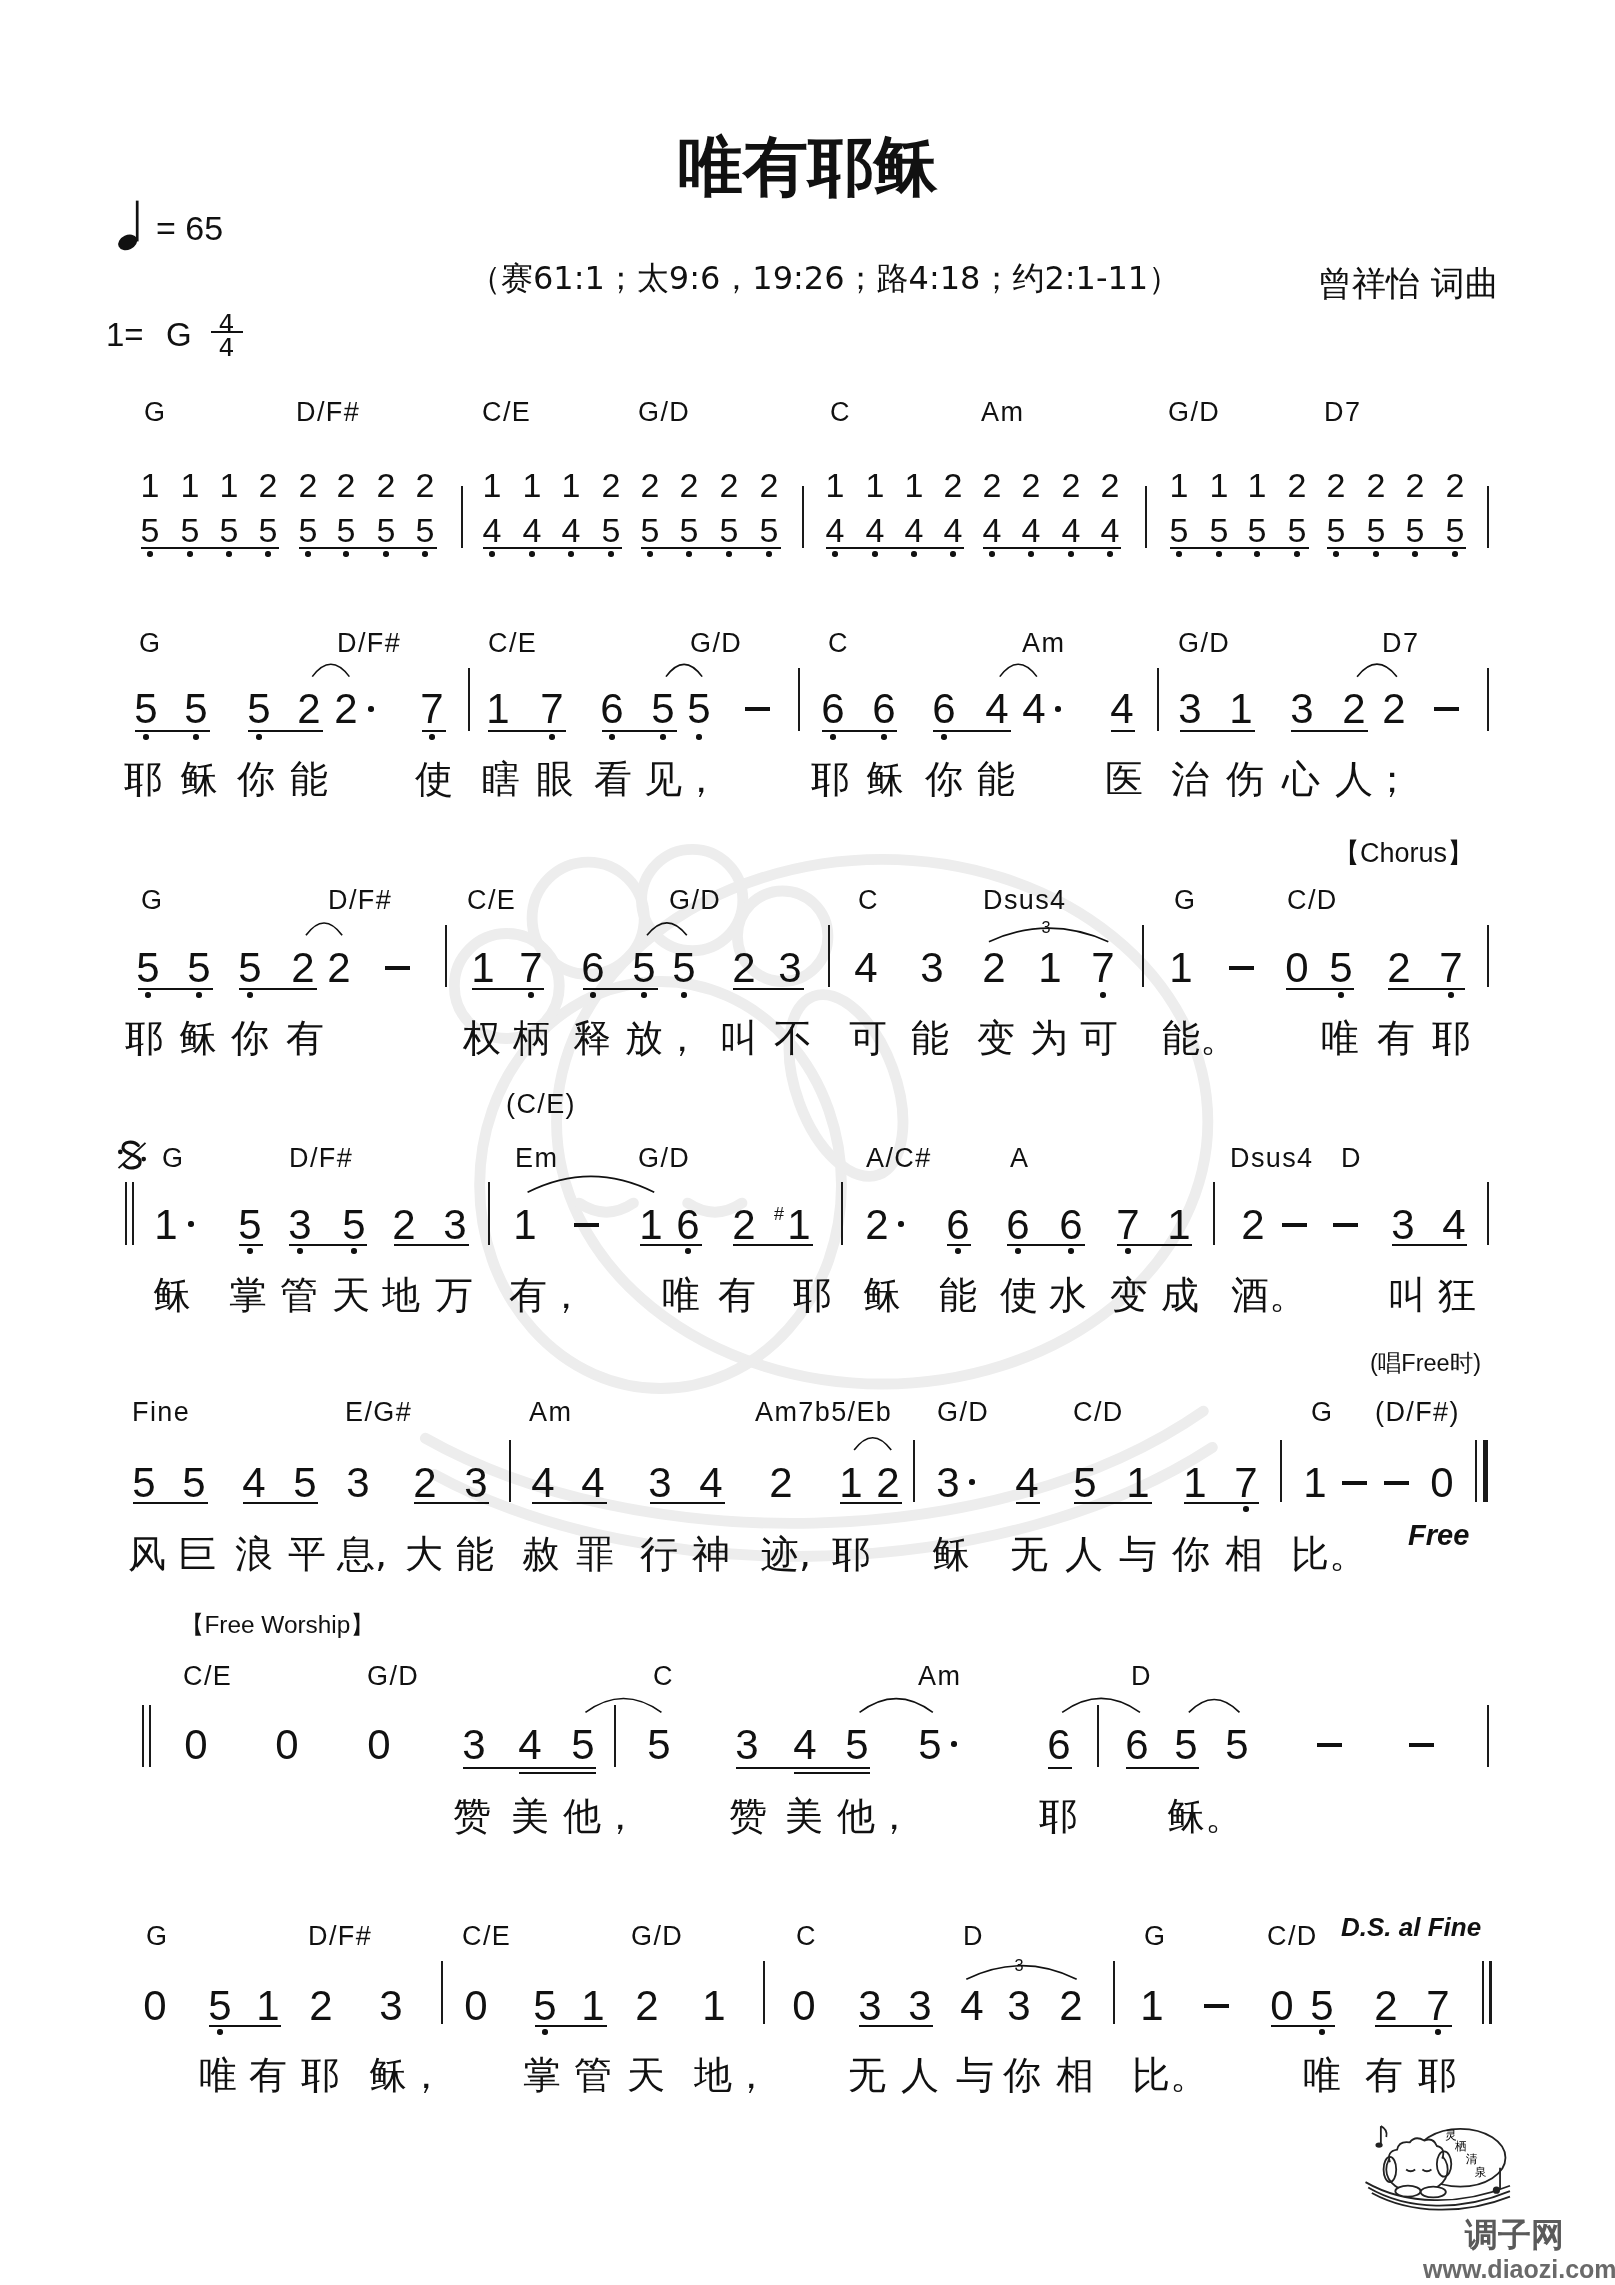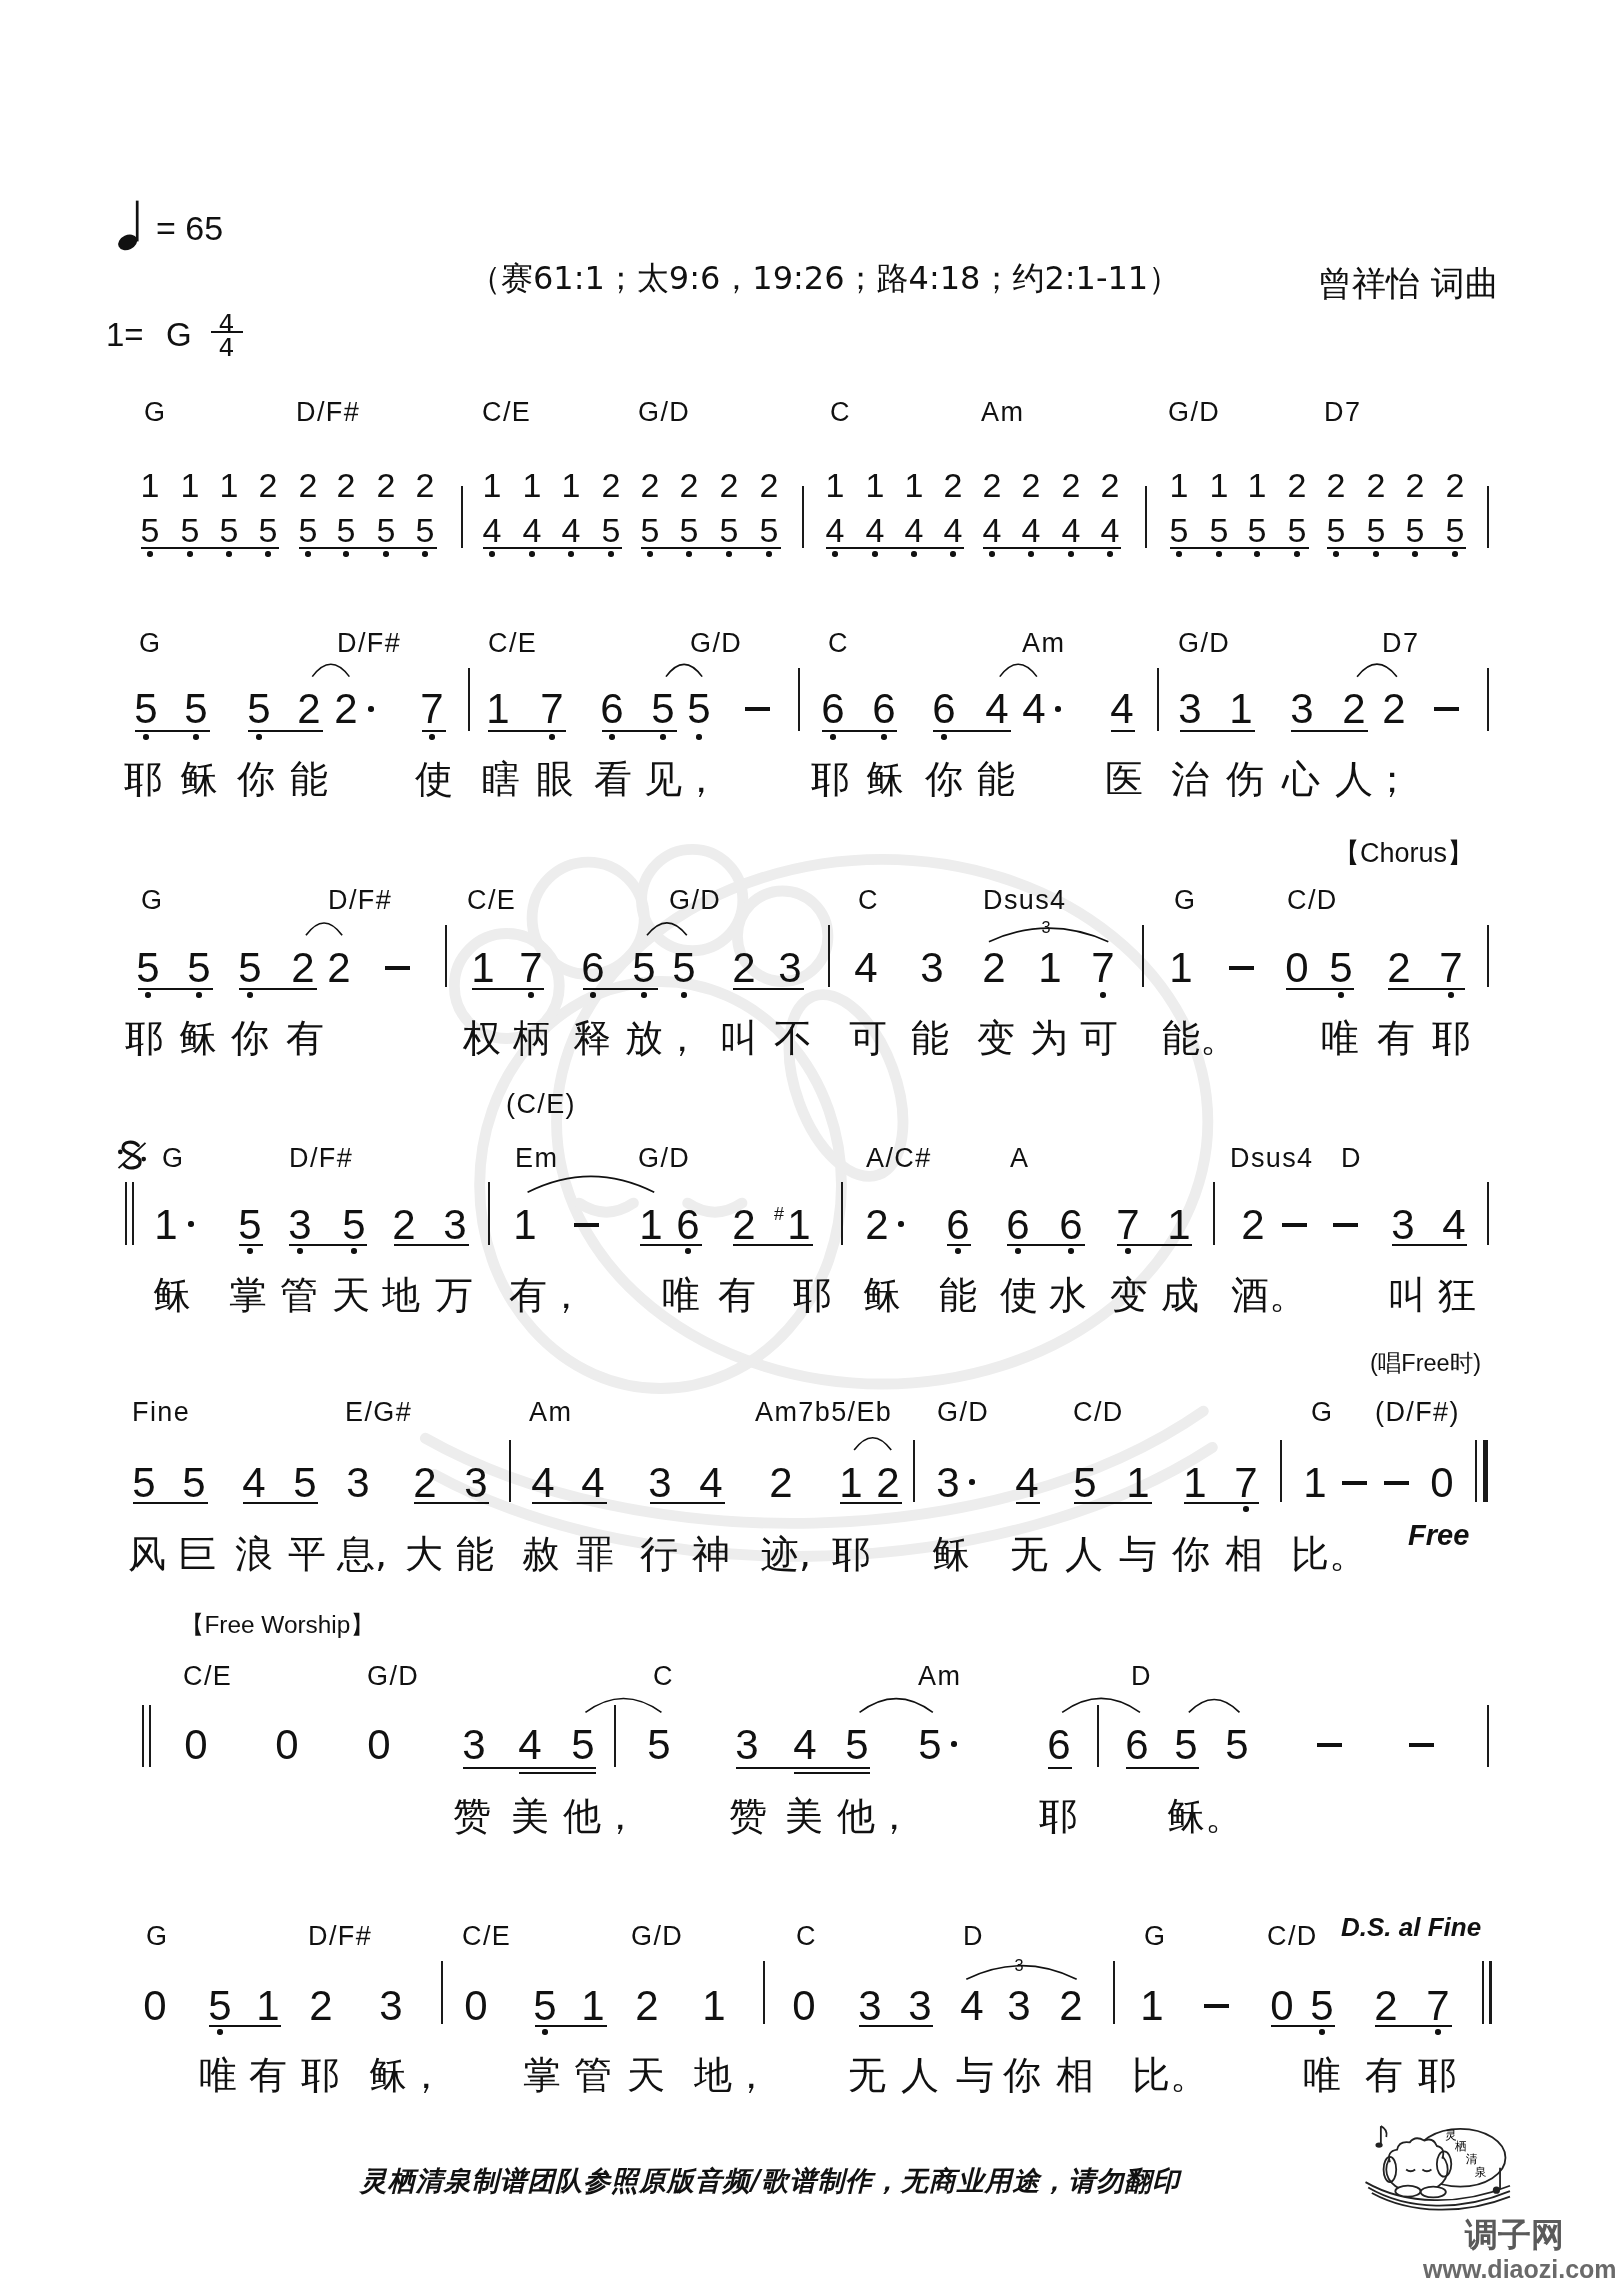--- a/index.html
+++ b/index.html
@@ -53,20 +53,21 @@
       <circle cx="765" cy="995" r="56"></circle>
       <circle cx="865" cy="1035" r="50"></circle>
       <ellipse cx="935" cy="1200" rx="55" ry="105" transform="rotate(-20 935 1200)"></ellipse>
       <path d="M640,1330 Q670,1350 700,1330"></path>
       <path d="M760,1330 Q790,1350 820,1330"></path>
       <path d="M470,1590 C700,1720 1100,1720 1330,1560"></path>
       <path d="M480,1630 C720,1760 1110,1750 1340,1600"></path>
     </g>
   </svg>
 
+  <div class="abs title">唯有耶稣</div>
   <svg class="abs" style="left:113px;top:197px;" width="33" height="58" viewBox="0 0 36 64">
     <ellipse cx="16" cy="50" rx="11" ry="8" fill="#111" transform="rotate(-25 16 50)"></ellipse>
     <line x1="26.5" y1="4" x2="26.5" y2="49" stroke="#111" stroke-width="3"></line>
   </svg>
   <div class="abs tempo-text">= 65</div>
   <div class="abs scripture">（赛61:1；太9:6，19:26；路4:18；约2:1-11）</div>
   <div class="abs composer">曾祥怡 词曲</div>
   <div class="abs key-label">1=</div>
   <div class="abs key-note">G</div>
   <div class="abs ts-num ts-top">4</div>
@@ -626,21 +627,20 @@
     <path d="M27,7 C22,1 9,2 10,10 C11,17 29,17 29,25 C29,33 15,34 11,28" fill="none" stroke="#111" stroke-width="3.5" stroke-linecap="round"></path>
     <line x1="5" y1="32" x2="35" y2="4" stroke="#111" stroke-width="2"></line>
     <circle cx="7" cy="14" r="2.6" fill="#111"></circle>
     <circle cx="33" cy="22" r="2.6" fill="#111"></circle>
   </svg>
   <div class="ann singfree">(唱Free时)</div>
   <div class="ann fine">Free</div>
   <div class="ann freew">【Free Worship】</div>
   <div class="ann dsfine">D.S. al Fine</div>
 
-  <div class="abs footer">灵栖清泉制谱团队参照原版音频/歌谱制作，无商业用途，请勿翻印</div>
   <svg class="abs" style="left:1361px;top:2117px;z-index:4;" width="158" height="95" viewBox="0 0 175 105">
     <g fill="none" stroke="#222" stroke-width="2">
       <line x1="22" y1="10" x2="22" y2="30"></line>
       <path d="M22,10 Q30,14 28,22"></path>
       <ellipse cx="110" cy="45" rx="50" ry="32" fill="#fff"></ellipse>
       <path d="M5,72 C50,98 110,98 165,76"></path>
       <path d="M8,78 C52,104 112,104 165,82"></path>
       <path d="M12,84 C56,108 114,108 165,88"></path>
       <ellipse cx="62" cy="58" rx="34" ry="26" fill="#fff"></ellipse>
       <path d="M32,50 q-4,-12 8,-14 q2,-10 14,-8 q6,-8 16,-2 q10,-4 14,6 q10,2 6,14" fill="#fff"></path>

